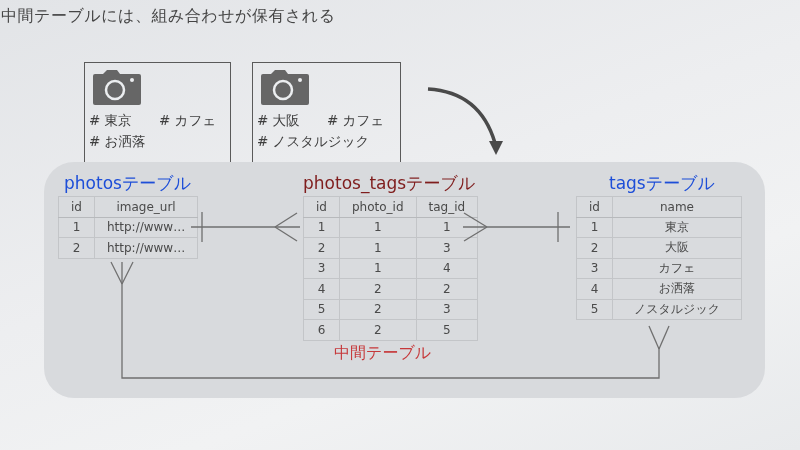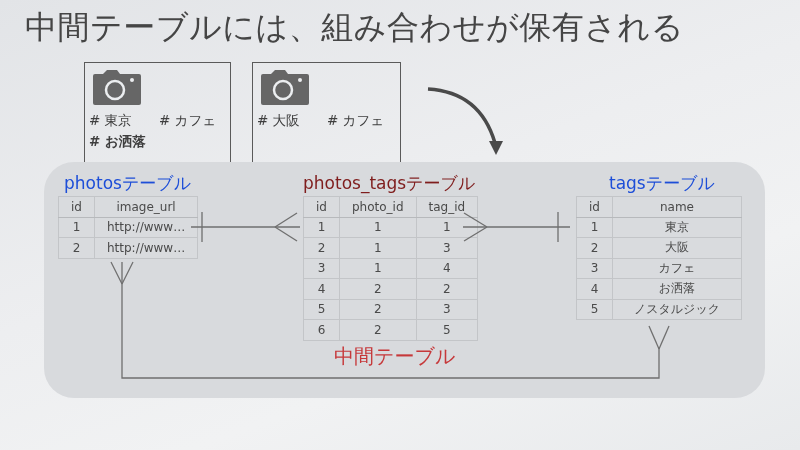--- a/index.html
+++ b/index.html
@@ -4,22 +4,22 @@
 <style>
   * { box-sizing: border-box; margin: 0; padding: 0; }
   html, body { width: 800px; height: 450px; overflow: hidden; }
   body {
     position: relative;
     font-family: "DejaVu Sans", "Liberation Sans", sans-serif;
     background: linear-gradient(160deg, #e2e4e7 0%, #edeef0 45%, #f1f2f3 70%, #e8eaec 100%);
     color: #4a4a4a;
   }
   .slide-title {
-    position: absolute; left: 25px; top: 6px;
-    font-size: 32px; color: #454545; letter-spacing: 0.5px;
+    position: absolute; left: 1px; top: 6px;
+    font-size: 16px; color: #454545; letter-spacing: 0.5px;
     white-space: nowrap;
   }
   .photo-card {
     position: absolute; top: 62px; height: 104px;
     border: 1.5px solid #5a5a5a; background: transparent; text-align: center;
   }
   .photo-card.c1 { left: 84px; width: 147px; }
   .photo-card.c2 { left: 252px; width: 149px; padding-left: 20px; }
   .camera { position: absolute; left: 8px; top: 6px; width: 48px; height: 36px; }
   .tag { position: absolute; font-size: 13.5px; color: #3e3e3e; white-space: nowrap; }
@@ -31,49 +31,50 @@
   .tbl-title.red { color: #7f1d1d; }
   table.er {
     position: absolute; border-collapse: collapse; font-size: 12px; color: #4a4a4a;
     background: #d9dbde;
   }
   table.er th, table.er td {
     border: 1px solid #c3c5c8; height: 20.5px; text-align: center; font-weight: normal;
     padding: 0 12px;
   }
   table.er th { border-bottom: 1.5px solid #b7b9bc; }
-  .caption-red { position: absolute; font-size: 20px; color: #c6383a; white-space: nowrap; }
+  .caption-red { position: absolute; font-size: 16px; color: #c6383a; white-space: nowrap; }
   svg.lines { position: absolute; left: 0; top: 0; width: 800px; height: 450px; pointer-events: none; }
 </style>
 </head>
 <body>
 
 <div class="slide-title">中間テーブルには、組み合わせが保有される</div>
 
 <div class="photo-card c1">
   <svg class="camera" viewBox="0 0 48 36">
     <path d="M10 5 L14 1 L24 1 L27 5 Z" fill="#666"></path>
     <rect x="0" y="5" width="48" height="31" rx="2" fill="#666"></rect>
     <circle cx="22" cy="21" r="9" fill="none" stroke="#eceef0" stroke-width="2.5"></circle>
     <circle cx="39" cy="11" r="2" fill="#eceef0"></circle>
   </svg>
   <span class="tag" style="left:4px; top:49px;"># 東京</span>
   <span class="tag" style="left:74px; top:49px;"># カフェ</span>
-  <span class="tag" style="left:4px; top:70px;font-weight:bold;"># お洒落</span>
+  <span class="tag" style="left:4px; top:70px;"># お洒落</span>
 </div>
 
 <div class="photo-card c2">
   <svg class="camera" viewBox="0 0 48 36">
     <path d="M10 5 L14 1 L24 1 L27 5 Z" fill="#666"></path>
     <rect x="0" y="5" width="48" height="31" rx="2" fill="#666"></rect>
     <circle cx="22" cy="21" r="9" fill="none" stroke="#eceef0" stroke-width="2.5"></circle>
     <circle cx="39" cy="11" r="2" fill="#eceef0"></circle>
   </svg>
   <span class="tag" style="left:4px; top:49px;"># 大阪</span>
   <span class="tag" style="left:74px; top:49px;"># カフェ</span>
+  <span class="tag" style="left:4px; top:70px;"># ノスタルジック</span>
 </div>
 
 <div class="panel"></div>
 
 <div class="tbl-title" style="left:64px; top:172px;">photosテーブル</div>
 <table class="er" style="left:58px; top:196px; width:127px;">
   <tbody>
       <tr>
     <th style="width:30px;">id</th>
     <th>image_url</th>

